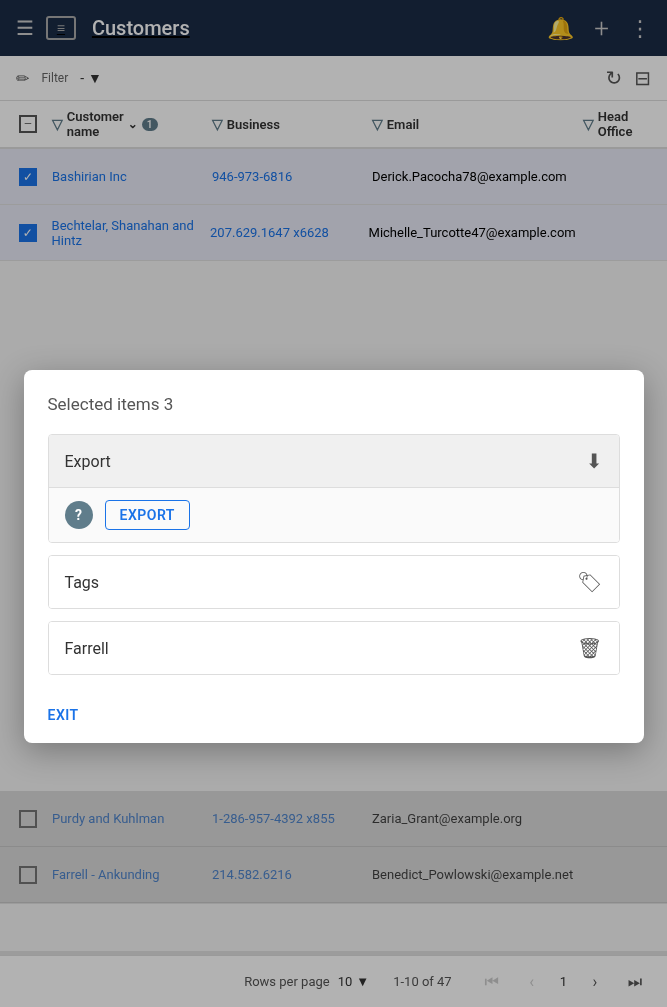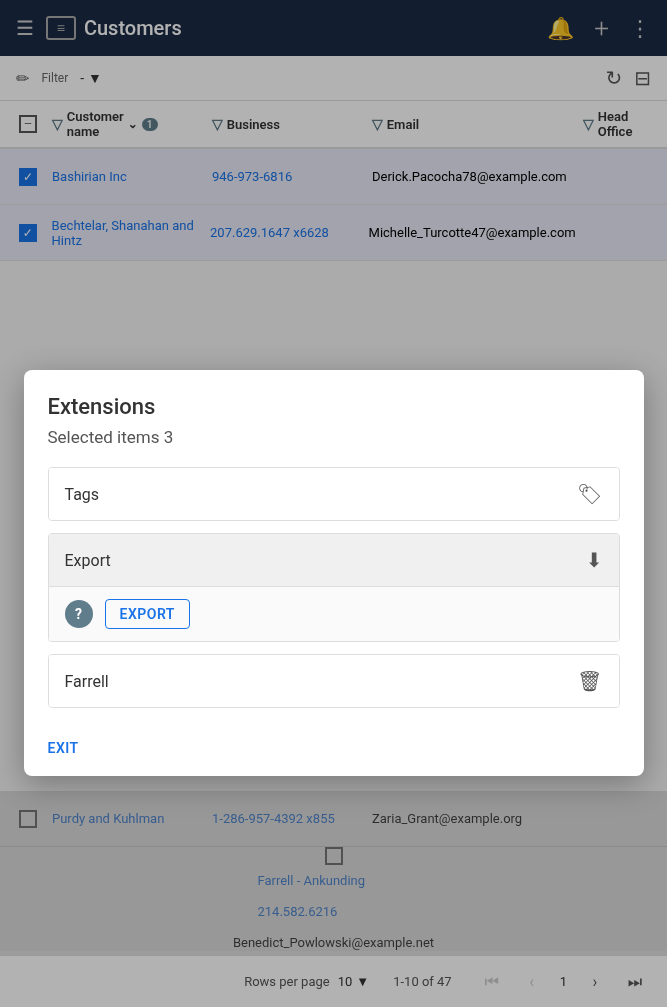--- a/index.html
+++ b/index.html
@@ -8,21 +8,21 @@
     
     .header {
       background: #1a2b45;
       height: 56px;
       display: flex;
       align-items: center;
       padding: 0 16px;
       gap: 12px;
     }
     .header-icon { color: #ccc; font-size: 20px; cursor: pointer; }
-    .header-title-wrap { display: flex; align-items: flex-end; gap: 8px; flex: 1; }
+    .header-title-wrap { display: flex; align-items: flex-end; gap: 16px; flex: 1; text-decoration: underline; }
     .header-box-icon {
       width: 30px; height: 24px;
       border: 2px solid #aaa;
       border-radius: 3px;
       display: flex; align-items: center; justify-content: center;
     }
     .header-box-icon::after { content: '≡'; color: #aaa; font-size: 14px; }
     .header-title { color: #fff; font-size: 20px; font-weight: 500; }
     .header-actions { display: flex; align-items: center; gap: 20px; }
     .header-action { color: #ccc; font-size: 22px; cursor: pointer; }
@@ -308,48 +308,47 @@
     </div>
     <div class="td td-email">
       <span>Michelle_Turcotte47@example.com</span>
     </div>
     <div class="td td-head"></div>
   </div>
 </div>
 
 <div class="modal-overlay">
   <div class="modal">
-    <div class="modal-title">Extensions</div>
     <div class="modal-subtitle">Selected items 3</div>
-
-    
-    <div class="modal-section">
-      <div class="modal-section-header">
-        <span class="modal-section-title">Tags</span>
-        <span class="modal-section-icon">🏷</span>
-      </div>
-    </div>
 
     
     <div class="modal-section">
       <div class="modal-section-header expanded">
         <span class="modal-section-title">Export</span>
         <span class="modal-section-icon">⬇</span>
       </div>
       <div class="modal-section-body">
         <div class="help-icon">
           <span>?</span>
         </div>
         <button class="export-btn">EXPORT</button>
       </div>
     </div>
 
     
     <div class="modal-section">
       <div class="modal-section-header">
+        <span class="modal-section-title">Tags</span>
+        <span class="modal-section-icon">🏷</span>
+      </div>
+    </div>
+
+    
+    <div class="modal-section">
+      <div class="modal-section-header">
         <span class="modal-section-title">Farrell</span>
         <span class="modal-section-icon">🗑</span>
       </div>
     </div>
 
     <button class="modal-exit">EXIT</button>
   </div>
 </div>
 
 <div style="position:absolute; top:791px; left:0; right:0; background:#a3a3a3; border-bottom:1px solid #e0e0e0;">
@@ -361,21 +360,21 @@
       <a href="#">Purdy and Kuhlman</a>
     </div>
     <div class="td td-business">
       <a href="#">1-286-957-4392 x855</a>
     </div>
     <div class="td td-email">
       <span>Zaria_Grant@example.org</span>
     </div>
     <div class="td td-head"></div>
   </div>
-  <div class="table-row" style="opacity:0.6;flex-direction:column;">
+  <div class="table-row" style="opacity:0.6;">
     <div class="td-checkbox">
       <div class="checkbox"></div>
     </div>
     <div class="td td-customer">
       <a href="#">Farrell - Ankunding</a>
     </div>
     <div class="td td-business">
       <a href="#">214.582.6216</a>
     </div>
     <div class="td td-email">

